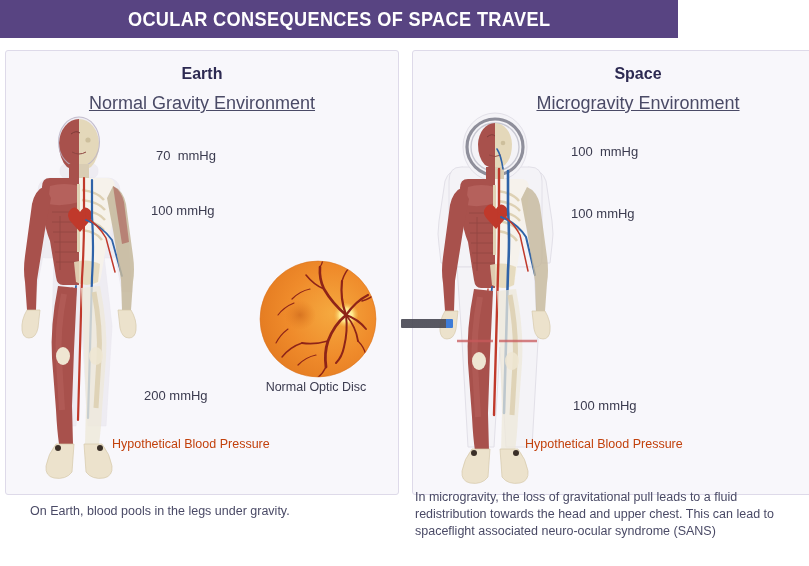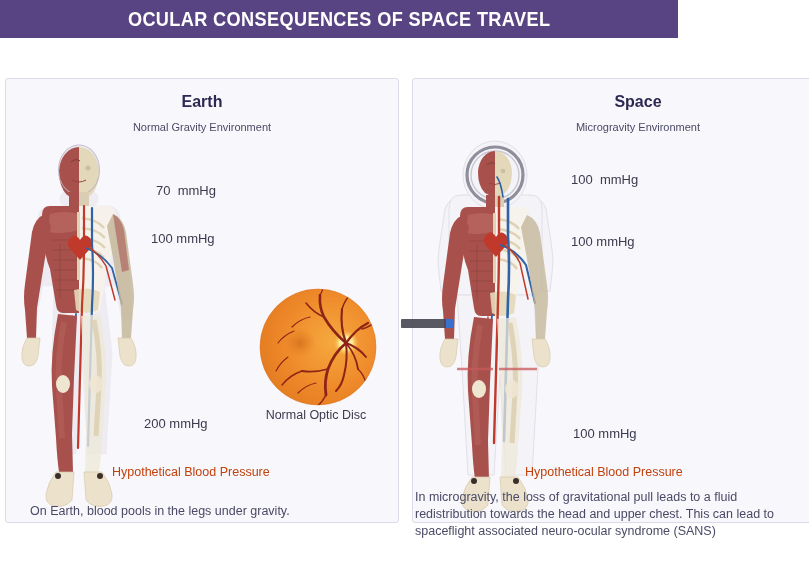--- a/index.html
+++ b/index.html
@@ -35,58 +35,58 @@
   }
 
   
   .panel {
     position: absolute;
     top: 50px;
     height: 445px;
     background: #f8f7fb;
     border: 1px solid #dedae9;
     border-radius: 3px;
-    margin-top: 28px;
   }
   #panel-earth { left: 5px;   width: 394px; }
   #panel-space { left: 412px; width: 452px; }
 
   .panel-title {
     position: absolute;
     top: 14px;
     width: 100%;
     text-align: center;
     font-size: 16px;
     font-weight: bold;
     color: #2d2a52;
   }
   .panel-subtitle {
     position: absolute;
     top: 42px;
     width: 100%;
     text-align: center;
-    font-size: 11px;
+    font-size: 18px;
     color: #4a4a66;
+    text-decoration: underline;
   }
 
   
   .pressure {
     position: absolute;
     font-size: 13px;
     color: #3b3b4f;
     white-space: pre;
   }
   .bp-label {
     position: absolute;
     font-size: 12.5px;
     color: #c2410c;
   }
 
   
-  #earth-p1 { left: 150px; top: 104px; }
+  #earth-p1 { left: 150px; top: 97px; }
   #earth-p2 { left: 145px; top: 152px; }
   #earth-p3 { left: 138px; top: 337px; }
   #earth-bp { left: 106px; top: 386px; }
 
   
   #space-p1 { left: 158px; top: 93px; }
   #space-p2 { left: 158px; top: 155px; }
   #space-p3 { left: 160px; top: 347px; }
   #space-bp { left: 112px; top: 386px; }
 

